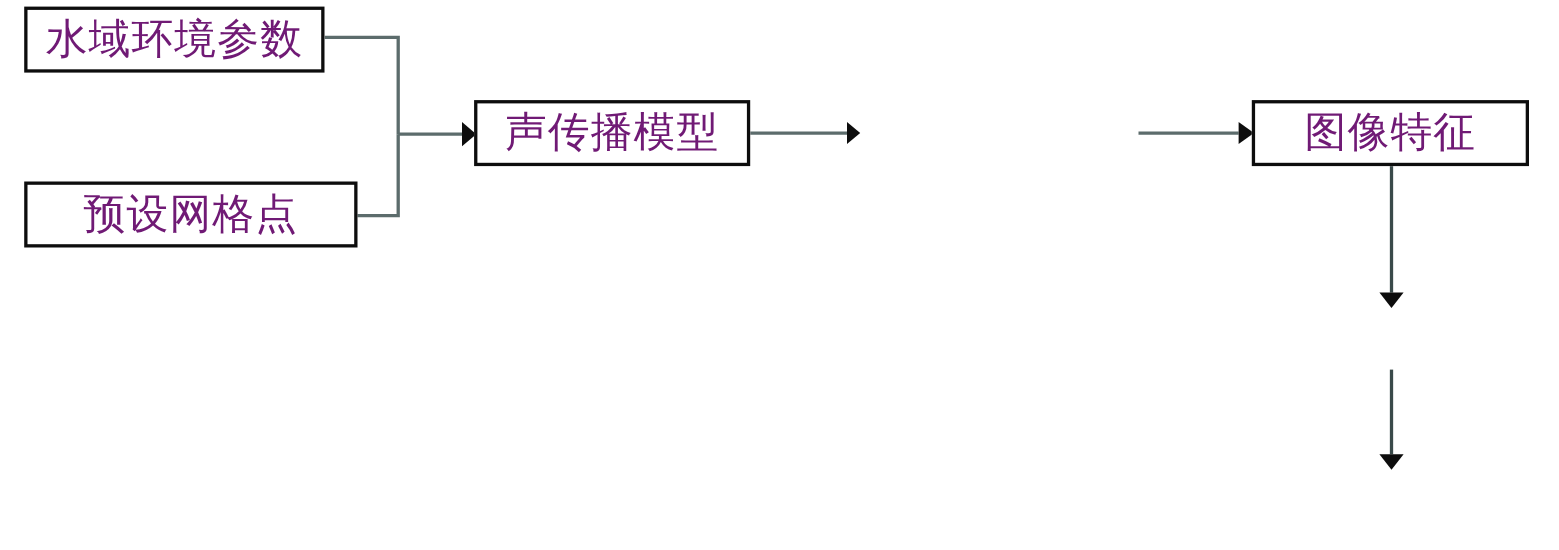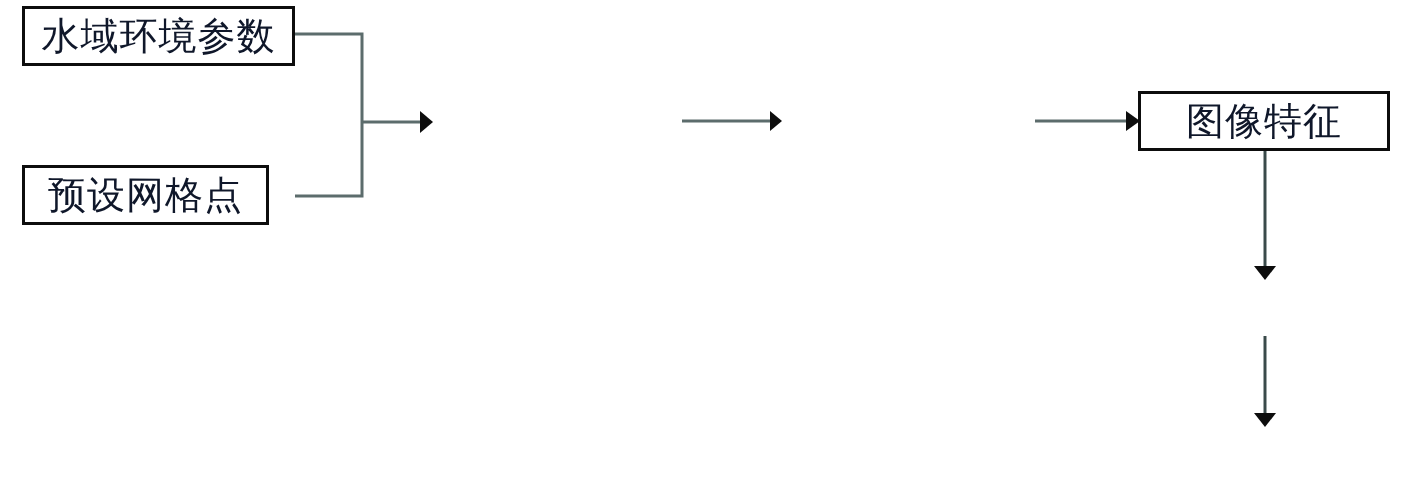--- a/index.html
+++ b/index.html
@@ -26,21 +26,21 @@
     background: #ffffff;
     display: flex;
     align-items: center;
     justify-content: center;
     z-index: 3;
   }
   .node-label {
     font-family: Liberation Serif, serif;
     font-size: 38px;
     line-height: 1;
-    color: #0f172a;
+    color: #701a75;
     letter-spacing: 1px;
     white-space: nowrap;
     user-select: none;
   }
   #edge-layer {
     position: absolute;
     left: 0;
     top: 0;
     width: 1417px;
     height: 500px;
@@ -86,24 +86,27 @@
     <polygon class="edge-head" points="1254,266 1276,266 1265,280"></polygon>
 
     <path class="edge-path-dark" d="M 1265 336 L 1265 413"></path>
     <polygon class="edge-head" points="1254,413 1276,413 1265,427"></polygon>
   </svg>
 
   <div class="node" style="left:22px; top:6px; width:273px; height:60px;">
     <span class="node-label">水域环境参数</span>
   </div>
 
-  <div class="node" style="left:22px; top:165px; width:247px; height:60px;">
+  <div class="node" style="left:22px; top:165px; width:303px; height:60px;">
     <span class="node-label">预设网格点</span>
   </div>
 
+  <div class="node" style="left:431px; top:91px; width:251px; height:60px;">
+    <span class="node-label">声传播模型</span>
+  </div>
 
 
   <div class="node" style="left:1138px; top:91px; width:252px; height:60px;">
     <span class="node-label">图像特征</span>
   </div>
 
 
 
 </div>
 

